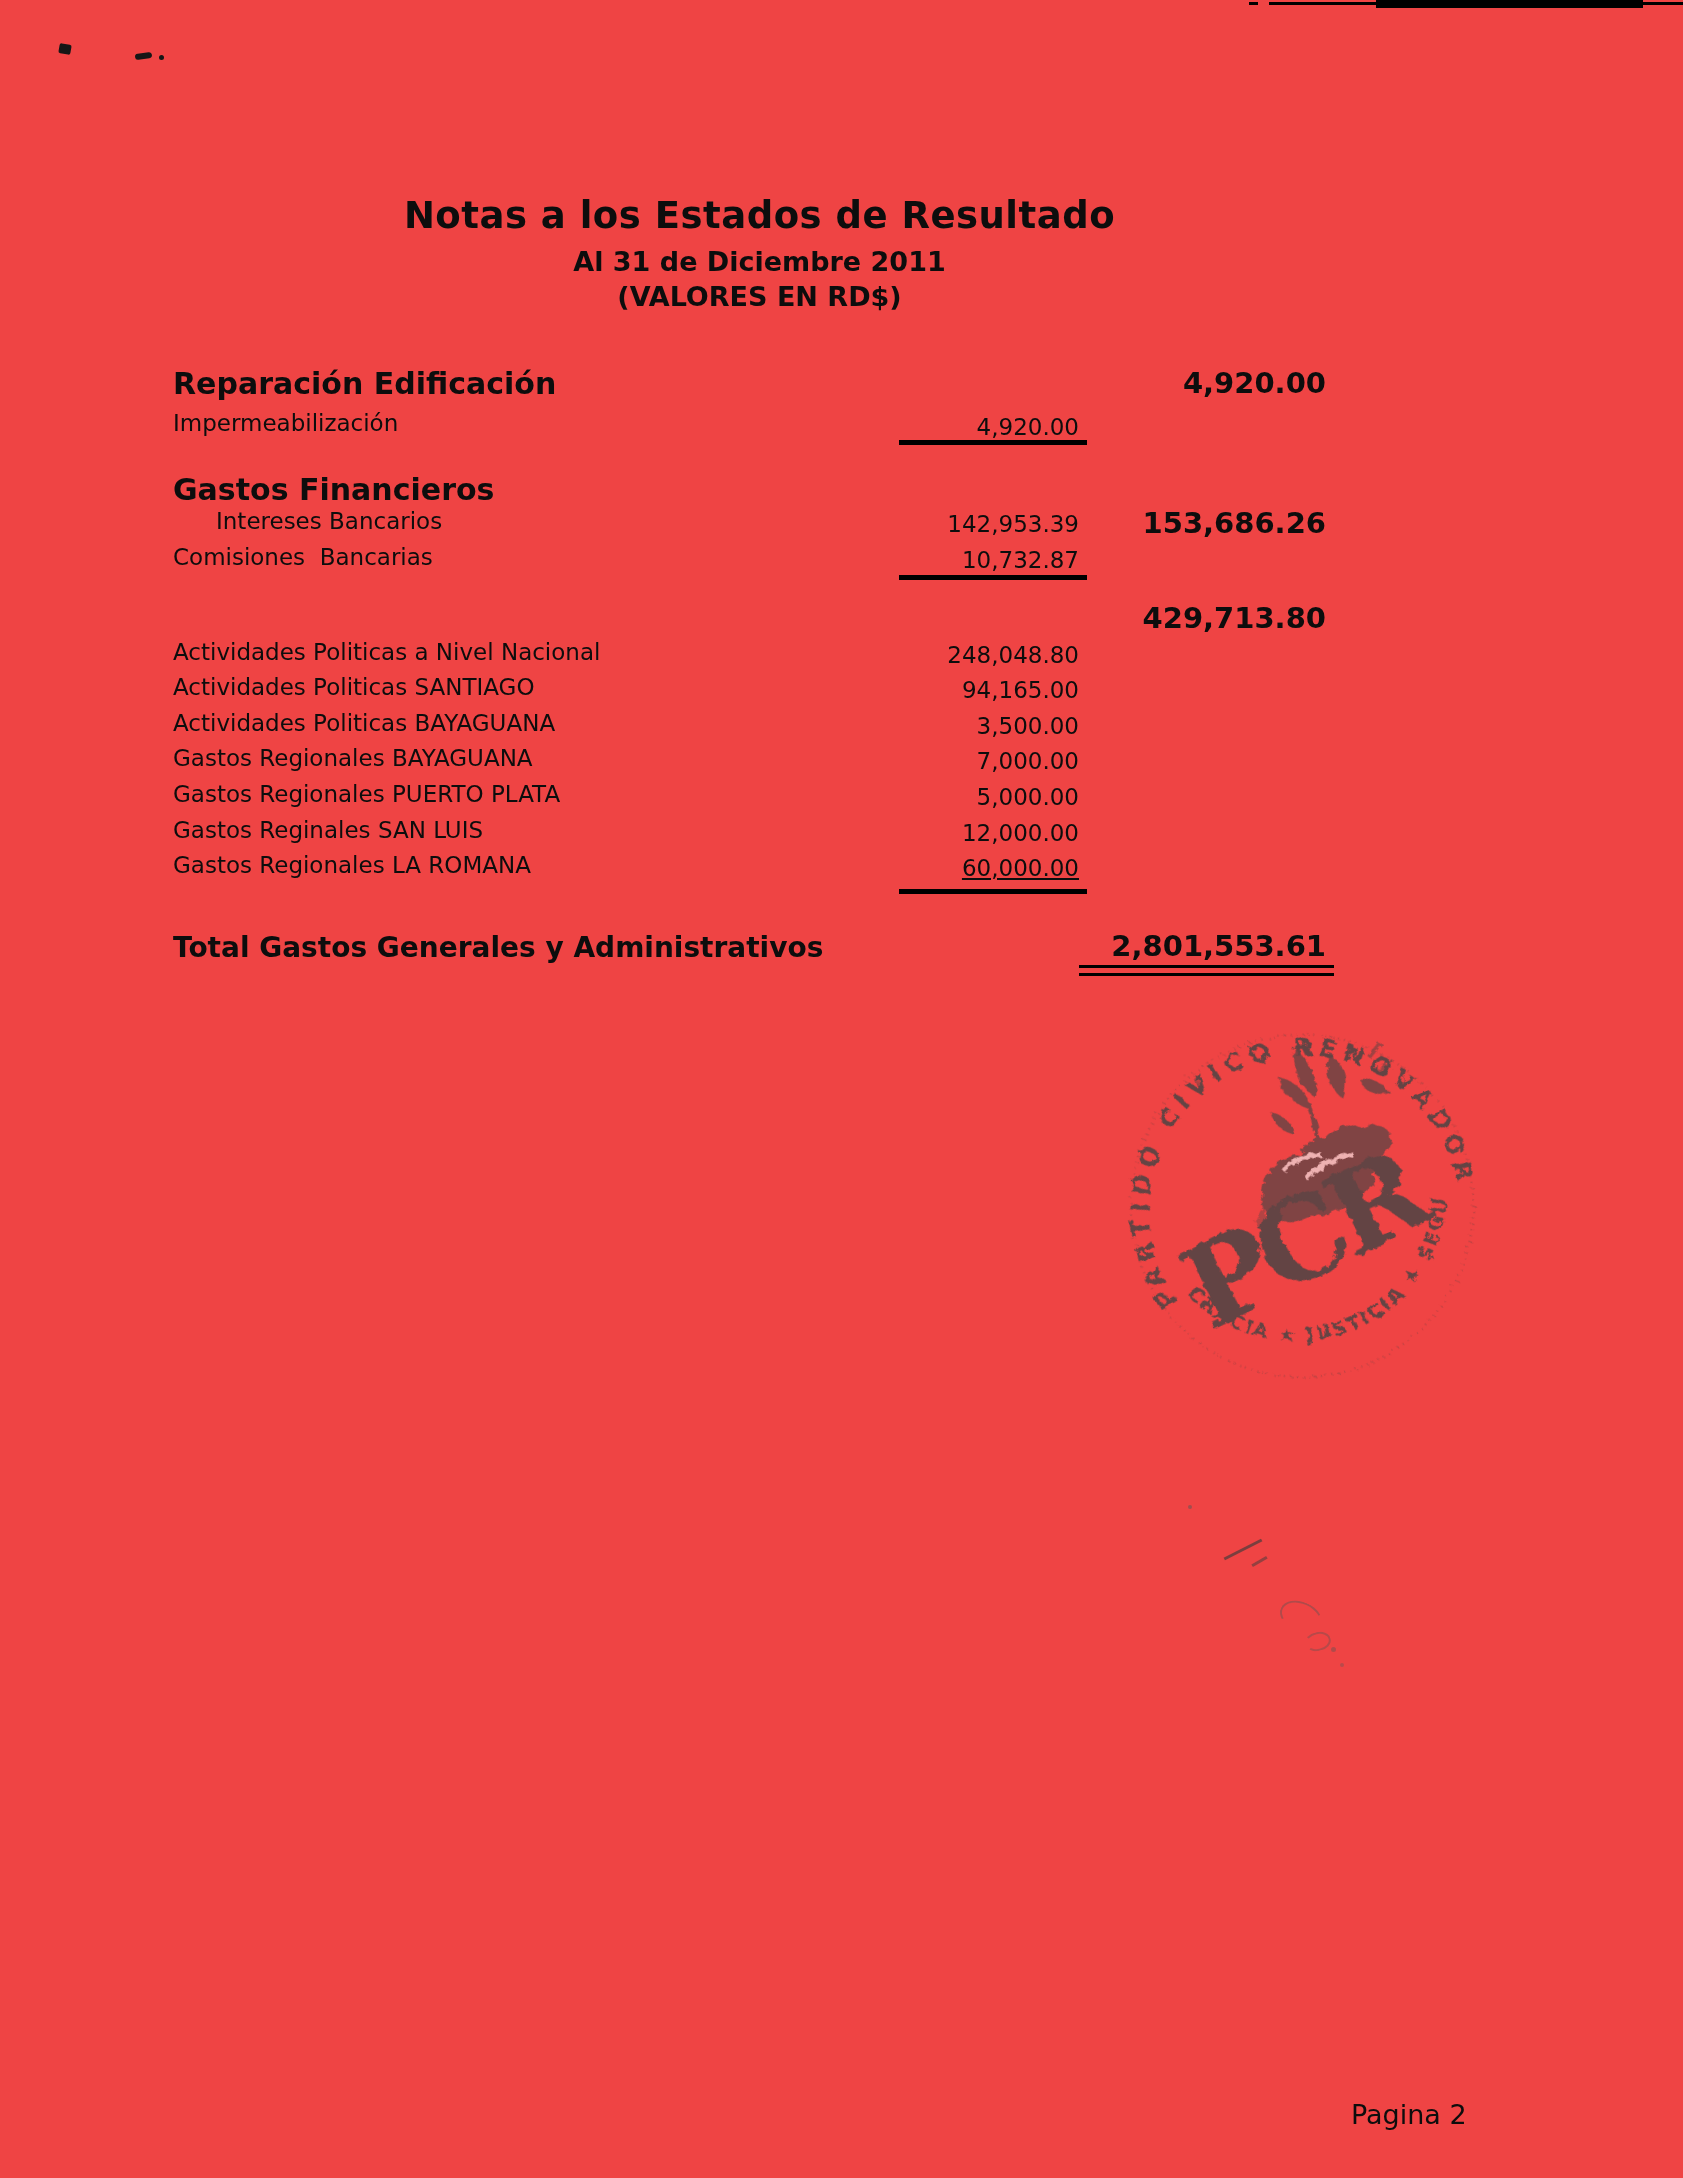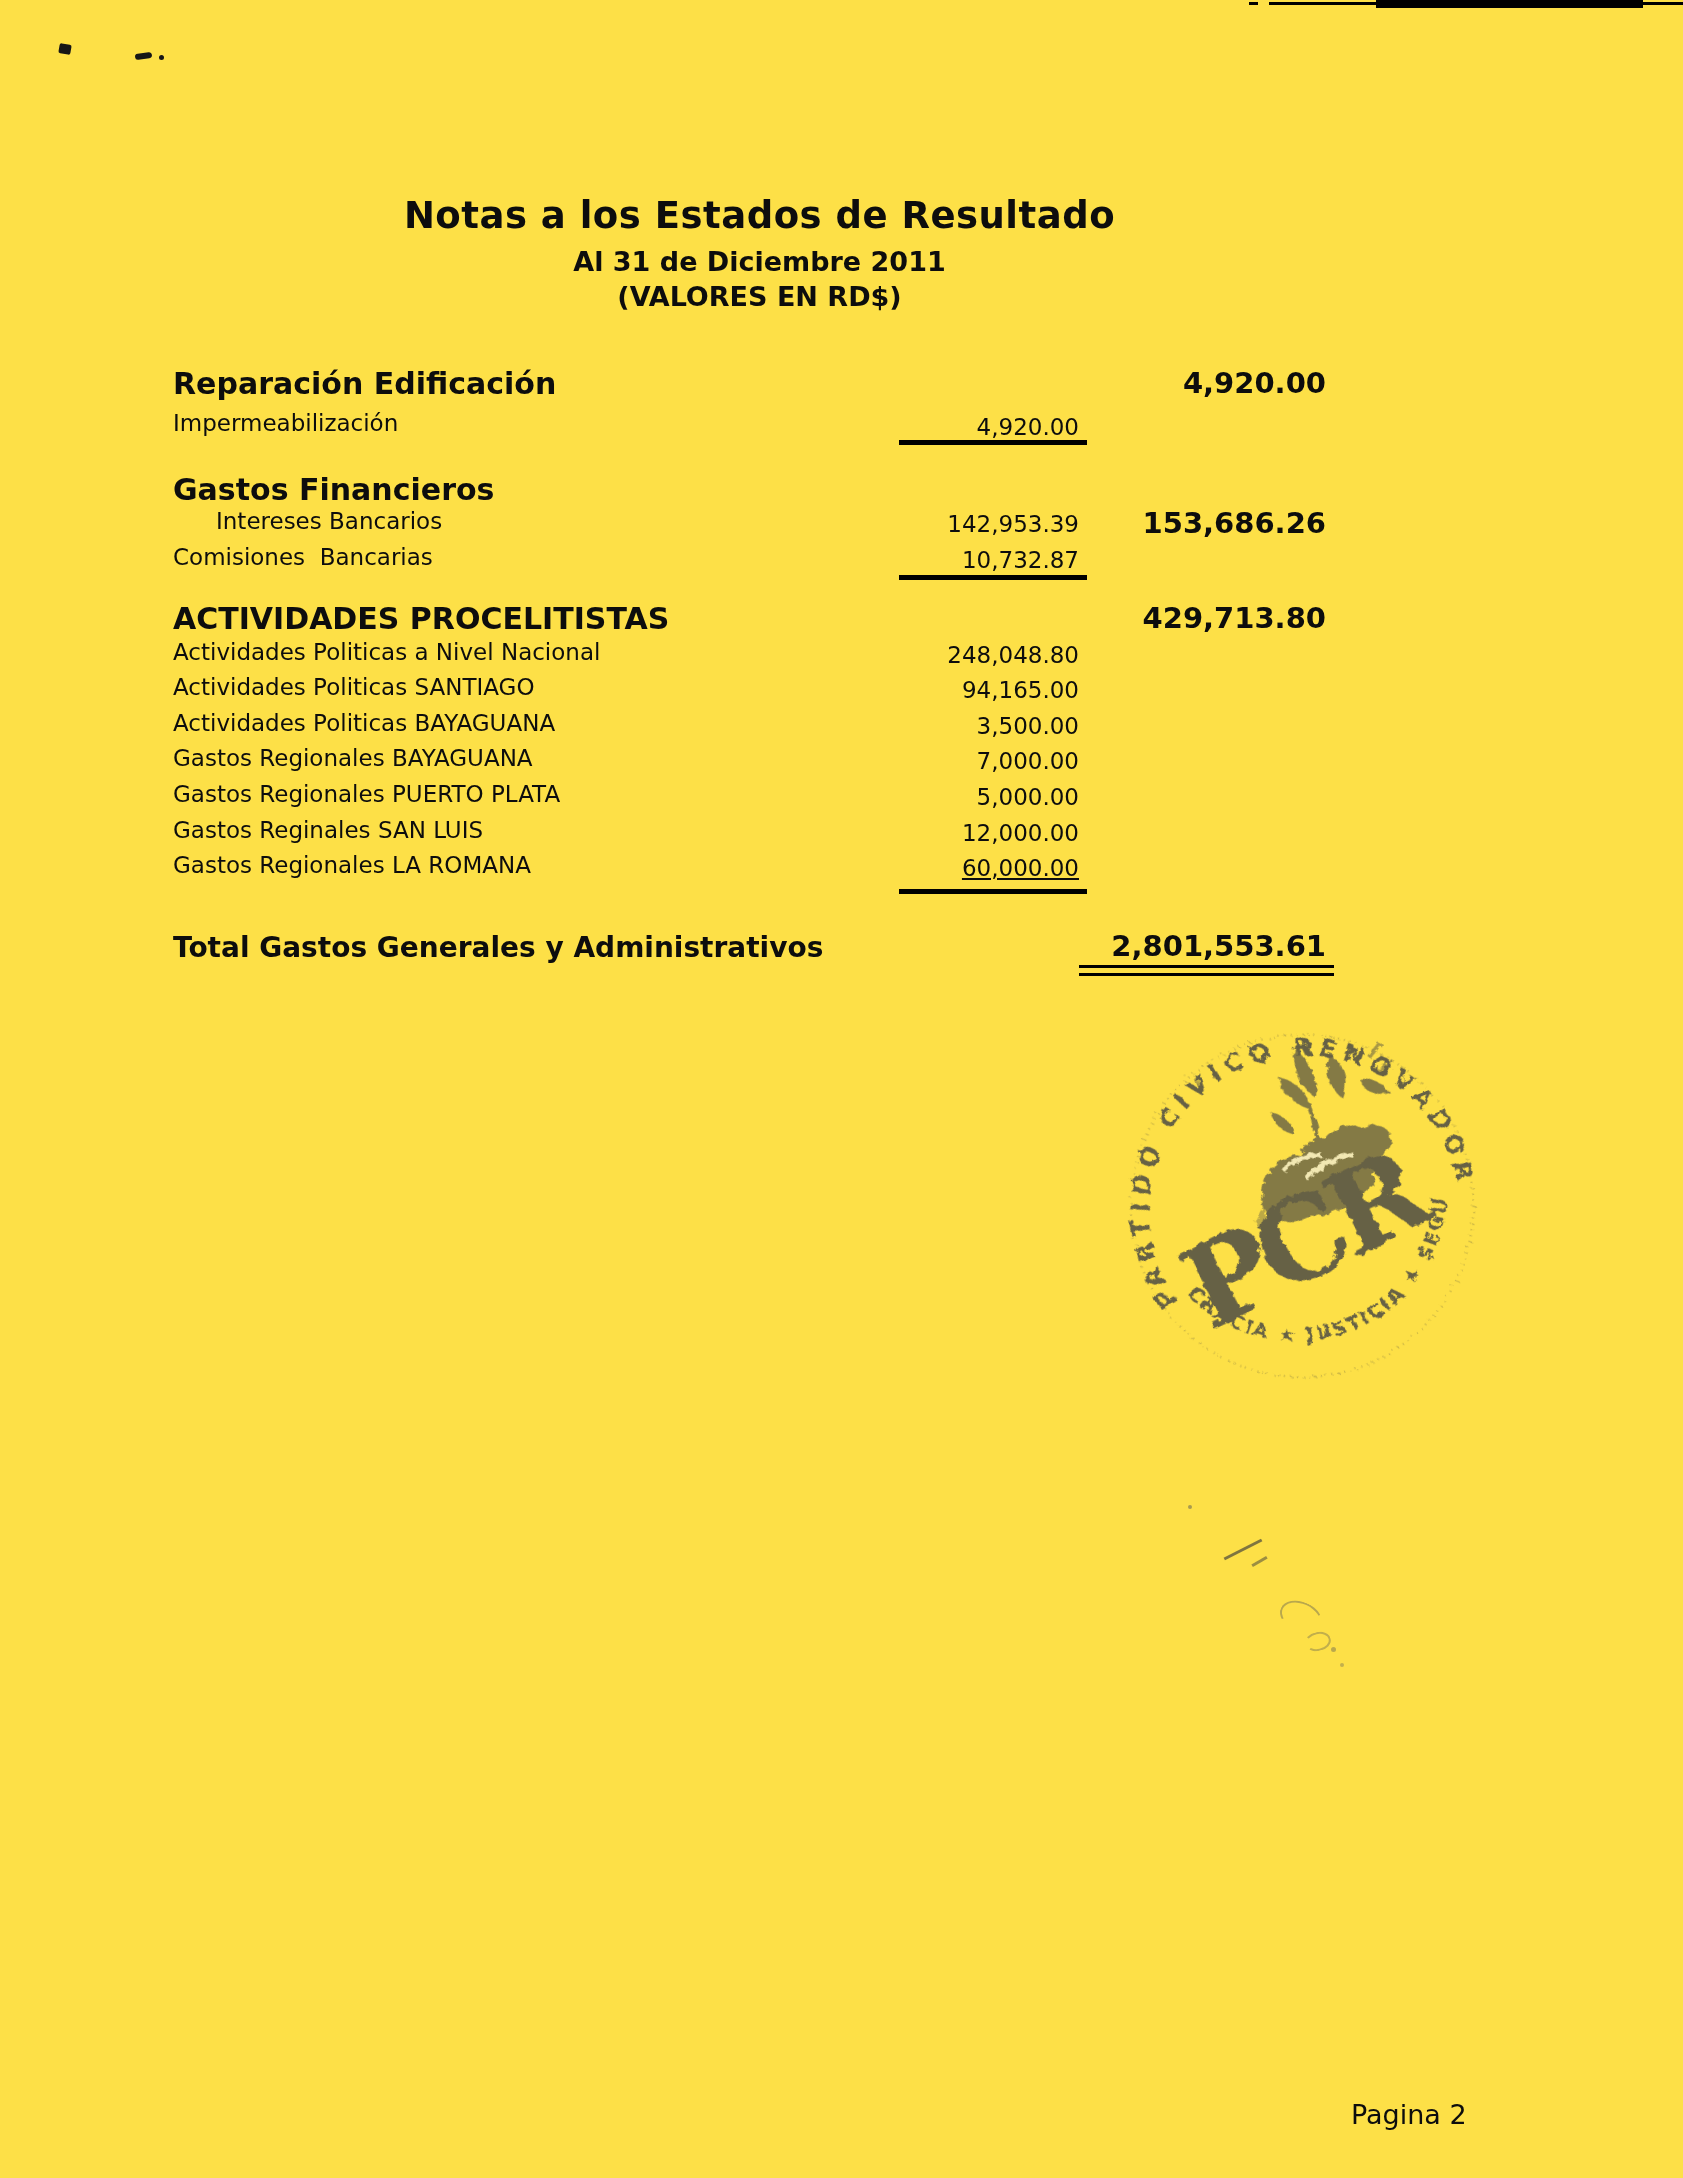--- a/index.html
+++ b/index.html
@@ -1,19 +1,19 @@
 <!DOCTYPE html>
 <html><head>
 <meta charset="utf-8">
 <style>
   html,body{margin:0;padding:0;background:#e8e8e8;}
   .page{
     position:relative;
     width:1683px;height:2178px;
-    background:#fde047;
+    background:#ef4444;
     overflow:hidden;
     font-family:"DejaVu Sans","Liberation Sans",sans-serif;
     color:#0d0d0d;
   }
   .abs{position:absolute;}
   
   .title-wrap{left:0;top:0;width:1519px;text-align:center;}
   .doc-title{top:194px;font-size:37px;font-weight:bold;letter-spacing:0.5px;}
   .doc-sub1{top:246px;font-size:27px;font-weight:bold;}
   .doc-sub2{top:281px;font-size:27px;font-weight:bold;}
@@ -57,21 +57,20 @@
     <div class="abs rule" style="top:440px;"></div>
 
     <div class="abs sec-h" style="left:0;top:472px;">Gastos Financieros</div>
     <div class="abs lbl" style="left:0;top:508px;margin-left:43px;">Intereses Bancarios</div>
     <div class="abs amt" style="top:511px;">142,953.39</div>
     <div class="abs tot" style="top:506px;">153,686.26</div>
     <div class="abs lbl" style="left:0;top:544px;">Comisiones  Bancarias</div>
     <div class="abs amt" style="top:547px;">10,732.87</div>
     <div class="abs rule" style="top:575px;"></div>
 
-    <div class="abs sec-h" style="left:0;top:601px;">ACTIVIDADES PROCELITISTAS</div>
     <div class="abs tot" style="top:601px;">429,713.80</div>
 
     <div class="abs lbl" style="left:0;top:639px;">Actividades Politicas a Nivel Nacional</div>
     <div class="abs amt" style="top:642px;">248,048.80</div>
     <div class="abs lbl" style="left:0;top:674px;">Actividades Politicas SANTIAGO</div>
     <div class="abs amt" style="top:677px;">94,165.00</div>
     <div class="abs lbl" style="left:0;top:710px;">Actividades Politicas BAYAGUANA</div>
     <div class="abs amt" style="top:713px;">3,500.00</div>
     <div class="abs lbl" style="left:0;top:745px;">Gastos Regionales BAYAGUANA</div>
     <div class="abs amt" style="top:748px;">7,000.00</div>

